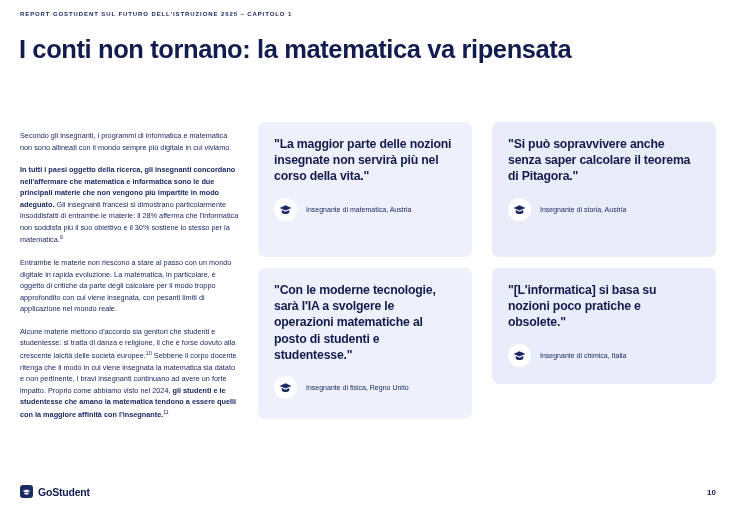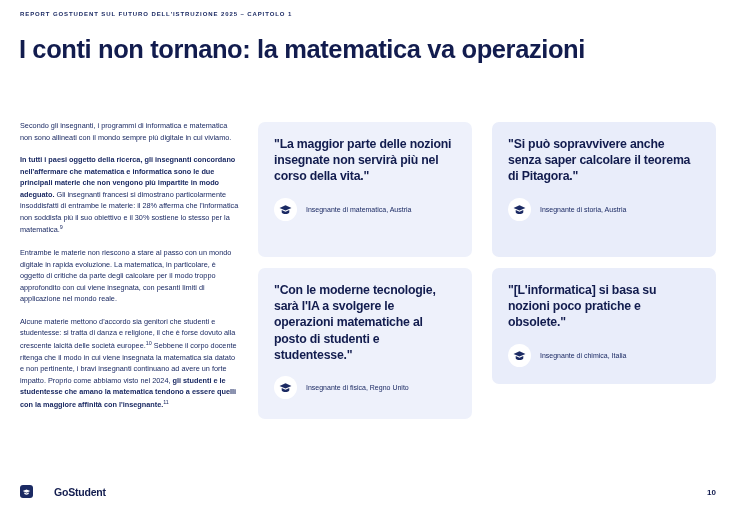--- a/index.html
+++ b/index.html
@@ -34,21 +34,21 @@
     font-size: 25.5px;
     font-weight: bold;
     letter-spacing: -0.4px;
     color: #121c4e;
     white-space: nowrap;
   }
   
   .body-col {
     position: absolute;
     left: 20px;
-    top: 120px;
+    top: 130px;
     width: 219px;
     font-size: 7.3px;
     line-height: 1.58;
     color: #1b2a63;
   }
   .body-col p { margin-bottom: 11px; }
   .body-col .b { font-weight: bold; }
   .sup { font-size: 5.4px; vertical-align: super; }
 
   
@@ -94,21 +94,21 @@
   #card-3 { left: 258px; top: 268px; width: 214px; height: 151px; }
   #card-4 { left: 492px; top: 268px; width: 224px; height: 116px; }
 
   
   .logo {
     position: absolute;
     left: 20px;
     bottom: 16px;
     display: flex;
     align-items: center;
-    gap: 21px;
+    gap: 5px;
   }
   .logo-mark {
     width: 13px; height: 13px;
     border-radius: 3px;
     background: #1b2a63;
     display: flex; align-items: center; justify-content: center;
   }
   .logo-text {
     font-size: 10.5px;
     font-weight: bold;
@@ -124,21 +124,21 @@
     color: #121c4e;
   }
 </style>
 </head>
 <body>
 
 <div class="page">
 
   <div class="eyebrow">REPORT GOSTUDENT SUL FUTURO DELL'ISTRUZIONE 2025 – CAPITOLO 1</div>
 
-  <h1 class="title">I conti non tornano: la matematica va operazioni</h1>
+  <h1 class="title">I conti non tornano: la matematica va ripensata</h1>
 
   <div class="body-col">
     <p><span>Secondo gli insegnanti, i programmi di informatica e matematica non sono allineati con il mondo sempre più digitale in cui viviamo.</span></p>
     <p><span class="b">In tutti i paesi oggetto della ricerca, gli insegnanti concordano nell'affermare che matematica e informatica sono le due principali materie che non vengono più impartite in modo adeguato.</span><span> Gli insegnanti francesi si dimostrano particolarmente insoddisfatti di entrambe le materie: il 28% afferma che l'informatica non soddisfa più il suo obiettivo e il 30% sostiene lo stesso per la matematica.</span><span class="sup">9</span></p>
     <p><span>Entrambe le materie non riescono a stare al passo con un mondo digitale in rapida evoluzione. La matematica, in particolare, è oggetto di critiche da parte degli calcolare per il modo troppo approfondito con cui viene insegnata, con pesanti limiti di applicazione nel mondo reale.</span></p>
     <p><span>Alcune materie mettono d'accordo sia genitori che studenti e studentesse: si tratta di danza e religione, il che è forse dovuto alla crescente laicità delle società europee.</span><span class="sup">10</span><span> Sebbene il corpo docente ritenga che il modo in cui viene insegnata la matematica sia datato e non pertinente, i bravi insegnanti continuano ad avere un forte impatto. Proprio come abbiamo visto nel 2024, </span><span class="b">gli studenti e le studentesse che amano la matematica tendono a essere quelli con la maggiore affinità con l'insegnante.</span><span class="sup">11</span></p>
   </div>
 
   <div class="card" id="card-1">
     <div class="quote">"La maggior parte delle nozioni insegnate non servirà più nel corso della vita."</div>

